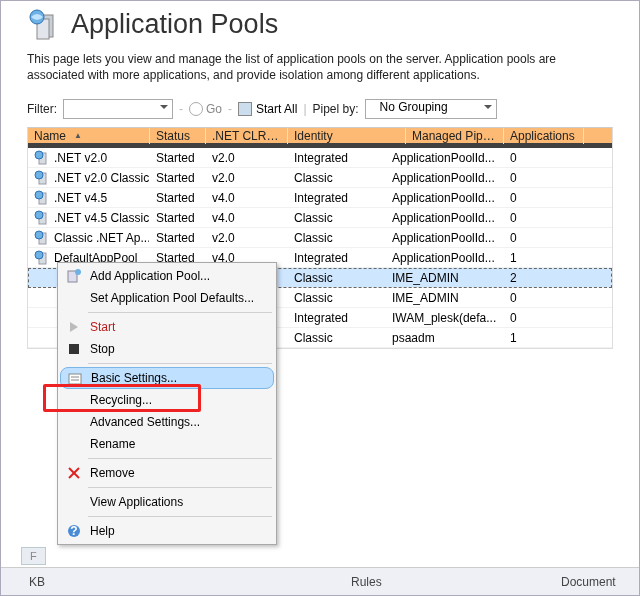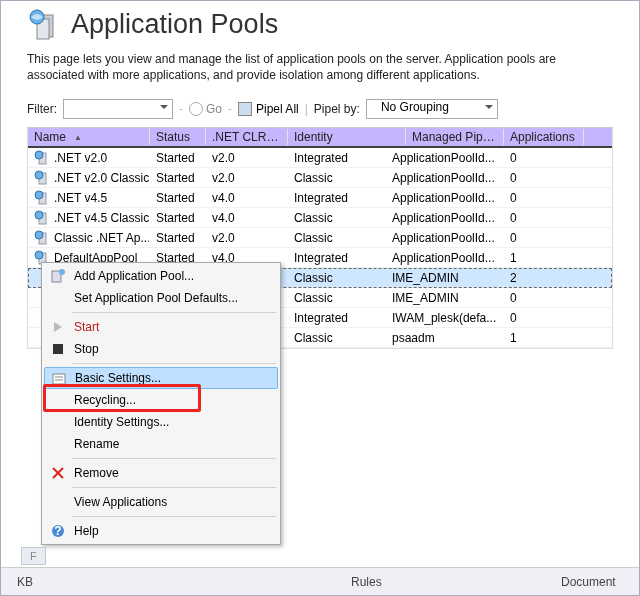--- a/index.html
+++ b/index.html
@@ -13,42 +13,42 @@
   .toolbar .drop{display:inline-block;width:110px;height:20px;border:1px solid #aaa;background:#fff;color:#000;padding:0 14px;position:relative}
   .toolbar .drop.wide{width:132px}
   .toolbar .caret{position:absolute;right:4px;top:5px;border:4px solid transparent;border-top-color:#555}
   .go{color:#888;display:flex;align-items:center;gap:3px}
   .go:before{content:"";width:12px;height:12px;border:1px solid #aaa;border-radius:50%;display:inline-block}
   .sa{display:flex;align-items:center;gap:4px;color:#000}
   .sa:before{content:"";width:12px;height:12px;border:1px solid #888;background:#cde;display:inline-block}
   .sep{color:#bbb}
   .grid{margin:4px 26px 0 26px;border:1px solid #ddd;border-top:1px solid #ccc;background:#fff}
   .ghead,.grow{display:flex;align-items:center;height:20px}
-  .ghead{background:#c4b5fd;border-bottom:2px solid #404040;color:#222;font-weight:400}
+  .ghead{background:#fdba74;border-bottom:5px solid #404040;color:#222;font-weight:400}
   .col{padding:1px 6px;overflow:hidden;white-space:nowrap;text-overflow:ellipsis;border-right:1px solid transparent}
   .ghead .col{border-right:1px solid #e2e2e8}
   .c-n{width:122px;display:flex;align-items:center;gap:4px}
   .c-s{width:56px}
   .c-c{width:82px}
   .c-m{width:98px}
   .c-i{width:118px}
   .c-a{width:80px}
   .grow{border-bottom:1px solid #f1f1f1}
   .sel{background:#cfe6ff;outline:1px dashed #666;outline-offset:-1px}
   .poolico{width:16px;height:16px;flex:0 0 auto}
   .sort{margin-left:4px;font-size:8px;color:#555}
-  .menu{position:absolute;left:40px;top:261px;width:240px;background:#f5f5f5;border:1px solid #a8a8a8;box-shadow:2px 2px 4px rgba(0,0,0,.25);padding:2px}
+  .menu{position:absolute;left:56px;top:261px;width:220px;background:#f5f5f5;border:1px solid #a8a8a8;box-shadow:2px 2px 4px rgba(0,0,0,.25);padding:2px}
   .menu .mrow{display:flex;align-items:center;height:22px;padding:0 10px 0 30px;position:relative;color:#000}
   .menu .mrow.dis{color:#b91c1c}
-  .menu .mrow.hl{background:#bfe0ff;border:1px solid #7bb6e8;border-radius:2px;height:22px}
+  .menu .mrow.hl{background:#bfe0ff;border:1px solid #7bb6e8;border-radius:8px;height:22px}
   .menu .msep{height:1px;background:#d0d0d0;margin:3px 2px 3px 28px}
   .menu .mico{position:absolute;left:6px;top:3px;width:16px;height:16px;display:flex;align-items:center;justify-content:center}
   .redbox{position:absolute;left:42px;top:383px;width:158px;height:28px;border:3px solid #e22;border-radius:2px;pointer-events:none}
   .footer{position:absolute;left:0;bottom:0;right:0;height:28px;background:#eef0f5;border-top:1px solid #ccc;display:flex;align-items:center;color:#444;font-size:11px}
-  .footer .fi{margin-left:16px}
+  .footer .fi{margin-left:28px}
   .footer .fr{position:absolute;left:350px}
   .footer .fd{position:absolute;left:560px}
   .tabstrip{position:absolute;left:20px;bottom:28px;height:22px;display:flex;align-items:center}
   .tabstrip .tab{padding:2px 8px;border:1px solid #bcc;background:#e9ecf2;font-size:11px;color:#888}
 </style>
 </head>
 <body>
 
 <div class="hdr">
   <svg width="34" height="34" viewBox="0 0 34 34">
@@ -66,21 +66,21 @@
   <span class="lbl">Filter:</span>
   <span class="drop">
       <span class="caret"></span>
     </span>
   <span class="sep">-</span>
   <span class="go">
       <span>Go</span>
     </span>
   <span class="sep">-</span>
   <span class="sa">
-      <span>Pipel All</span>
+      <span>Start All</span>
     </span>
   <span class="sep">|</span>
   <span class="lbl">Pipel by:</span>
   <span class="drop wide"><span>No Grouping</span><span class="caret"></span></span>
 </div>
 
 <div class="grid">
   <div class="ghead">
     <div class="col c-n">
         <span>Name</span>
@@ -258,21 +258,21 @@
           <line x1="3" y1="5" x2="11" y2="5" stroke="#888"></line>
           <line x1="3" y1="8" x2="11" y2="8" stroke="#888"></line>
         </svg>
       </span>
     <span>Basic Settings...</span>
   </div>
   <div class="mrow">
       <span>Recycling...</span>
     </div>
   <div class="mrow">
-      <span>Identity Settings...</span>
+      <span>Advanced Settings...</span>
     </div>
   <div class="mrow">
       <span>Rename</span>
     </div>
   <div class="msep"></div>
   <div class="mrow">
     <span class="mico">
         <svg width="12" height="12">
           <line x1="1" y1="1" x2="11" y2="11" stroke="#d22" stroke-width="2"></line>
           <line x1="11" y1="1" x2="1" y2="11" stroke="#d22" stroke-width="2"></line>

